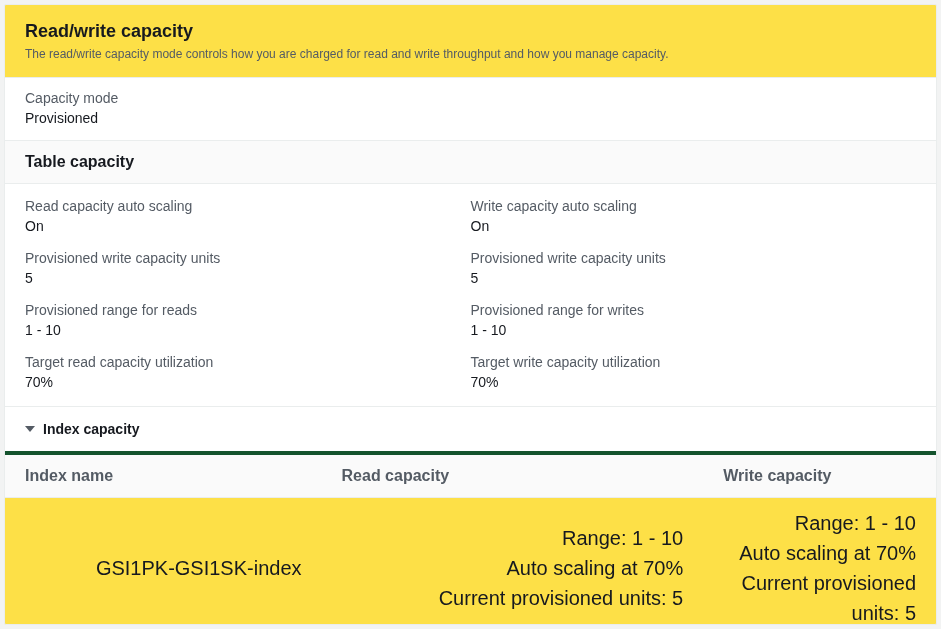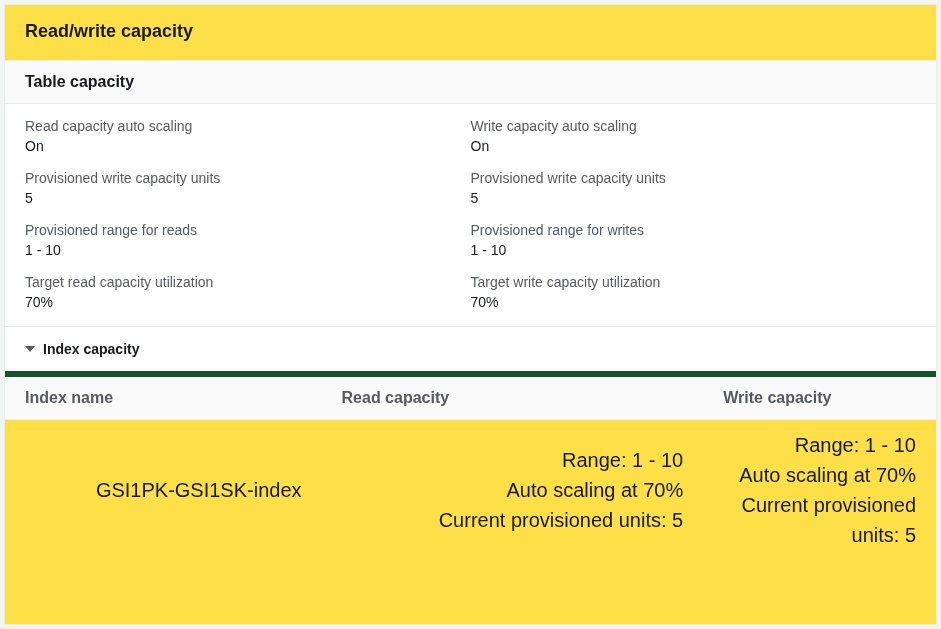--- a/index.html
+++ b/index.html
@@ -76,21 +76,21 @@
     }
     .field-group {
       margin-bottom: 16px;
     }
     .field-group:last-child {
       margin-bottom: 0;
     }
     .collapsible-header {
       padding: 14px 20px;
       background: #ffffff;
-      border-bottom: 6px solid #14532d;
+      border-bottom: 4px solid #14532d;
       display: flex;
       align-items: center;
       cursor: pointer;
       gap: 8px;
     }
     .caret-icon {
       display: inline-flex;
       align-items: center;
       color: #545b64;
     }
@@ -124,22 +124,27 @@
       vertical-align: middle;
     }
   </style>
 </head>
 <body>
 
 <div class="container">
 
   <div class="header-section">
     <h1 class="page-title">Read/write capacity</h1>
-  </div>
-
+    <div class="page-subtitle">The read/write capacity mode controls how you are charged for read and write throughput and how you manage capacity.</div>
+  </div>
+
+  <div class="capacity-mode-section">
+    <div class="field-label">Capacity mode</div>
+    <div class="field-value">Provisioned</div>
+  </div>
 
   <div class="section-header">
     <div class="section-title">Table capacity</div>
   </div>
 
   <div class="table-capacity-body">
     <div class="two-col">
       <div class="col">
         <div class="field-group">
           <div class="field-label">Read capacity auto scaling</div>

